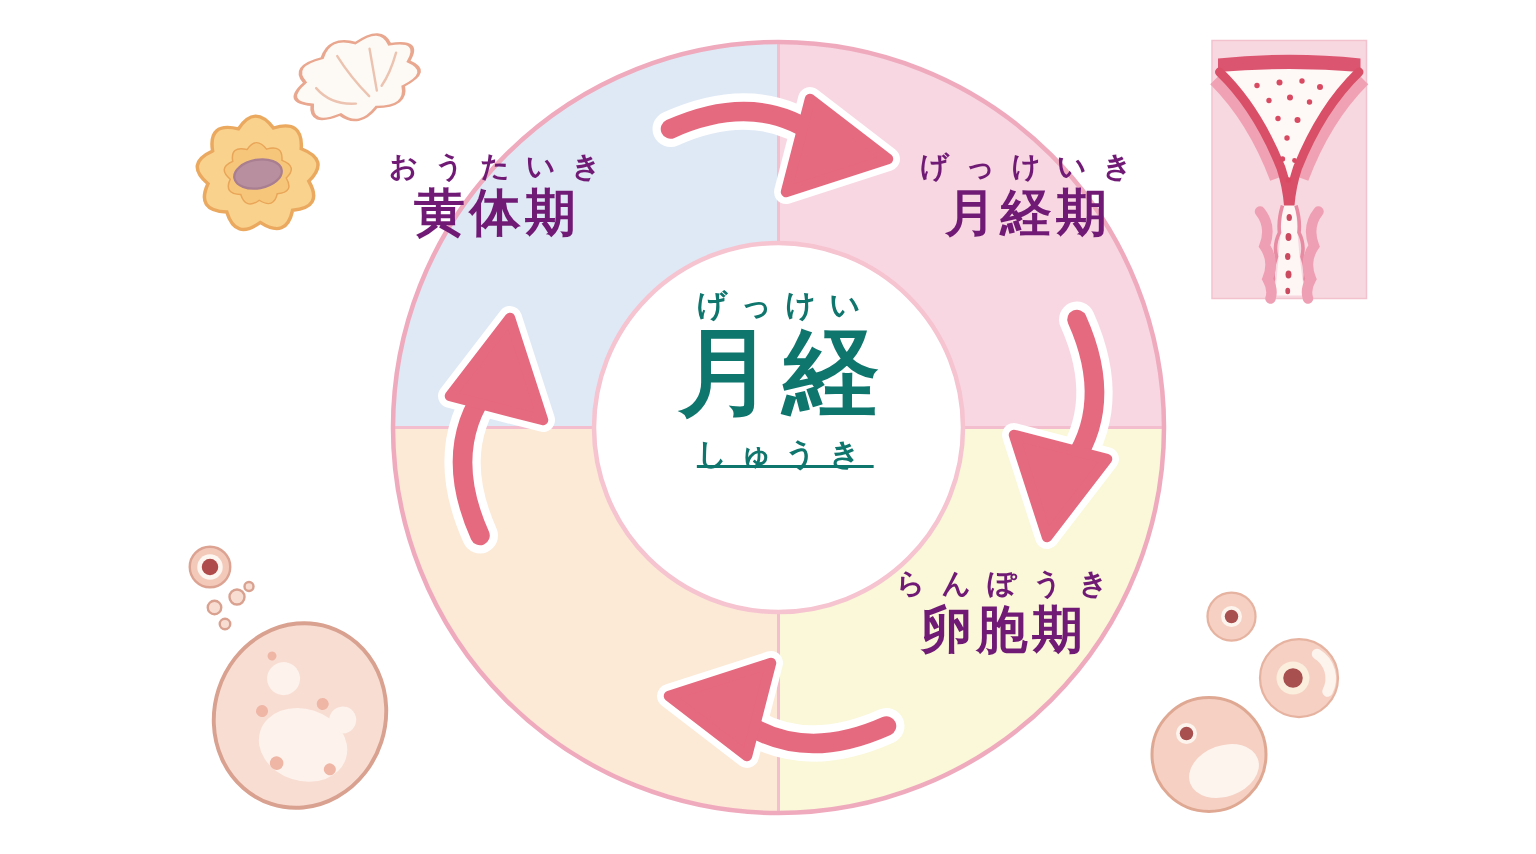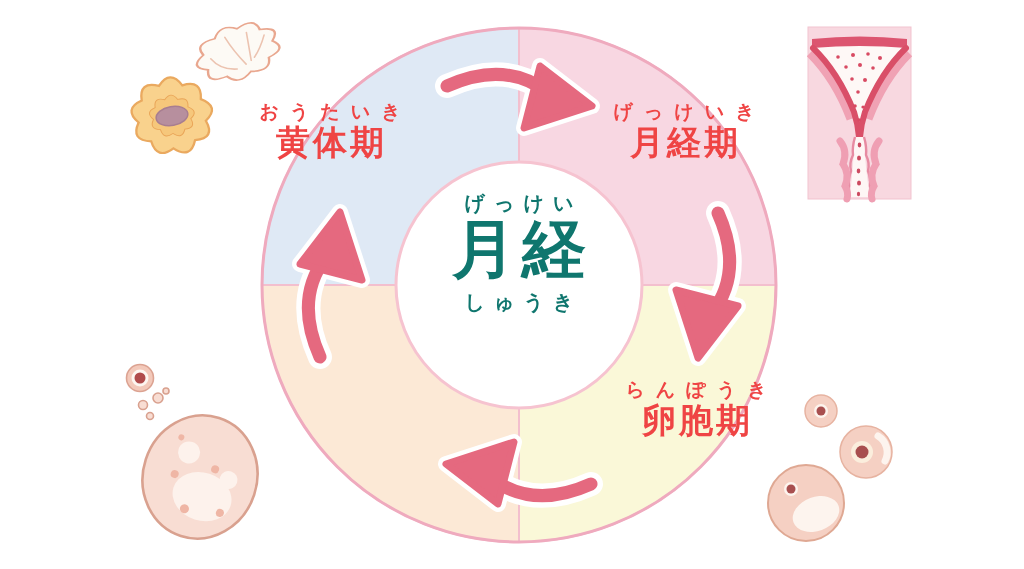--- a/index.html
+++ b/index.html
@@ -4,39 +4,39 @@
 <style>
   html,body { margin:0; padding:0; background:#ffffff; }
   .stage {
     position:relative; width:1024px; height:569px;
     background:#ffffff; overflow:hidden;
     font-family:"DejaVu Sans", sans-serif;
   }
   .art { position:absolute; left:0; top:0; }
   .phase-label {
     position:absolute; width:280px; text-align:center;
-    color:#ef4444; font-weight:bold; pointer-events:none;
+    color:#701a75; font-weight:bold; pointer-events:none;
   }
   .phase-label .furigana {
     font-size:19px; letter-spacing:11px; padding-left:11px; line-height:1.2;
   }
   .phase-label .kanji {
     font-size:34px; letter-spacing:3px; padding-left:3px; line-height:1.08; margin-top:1px;
   }
   .center-title {
     position:absolute; width:280px; left:379px; top:192px; text-align:center;
     color:#0f766e; font-weight:bold; pointer-events:none;
   }
   .center-title .furigana {
     font-size:20px; letter-spacing:9px; padding-left:9px; line-height:1.15;
   }
   .center-title .kanji {
     font-size:64px; letter-spacing:6px; padding-left:6px; line-height:1.02; margin-top:2px;
   }
-  .center-title .furigana.second { margin-top:9px; }
+  .center-title .furigana.second { margin-top:9px;text-decoration:underline; }
 </style>
 </head>
 <body>
 
 <div class="stage">
 
   <svg class="art" width="1024" height="569" viewBox="0 0 1024 569">
     <defs>
 
       <path id="scallop" d="M 38,0
@@ -169,21 +169,21 @@
     <div class="furigana">おうたいき</div>
     <div class="kanji">黄体期</div>
   </div>
 
   <div class="phase-label" style="left:544px; top:100px;">
     <div class="furigana">げっけいき</div>
     <div class="kanji">月経期</div>
   </div>
 
 
-  <div class="phase-label" style="left:556px; top:378px;">
+  <div class="phase-label" style="left:528px; top:378px;">
     <div class="furigana">らんぽうき</div>
     <div class="kanji">卵胞期</div>
   </div>
 
   <div class="center-title">
     <div class="furigana">げっけい</div>
     <div class="kanji">月経</div>
     <div class="furigana second">しゅうき</div>
   </div>
 

